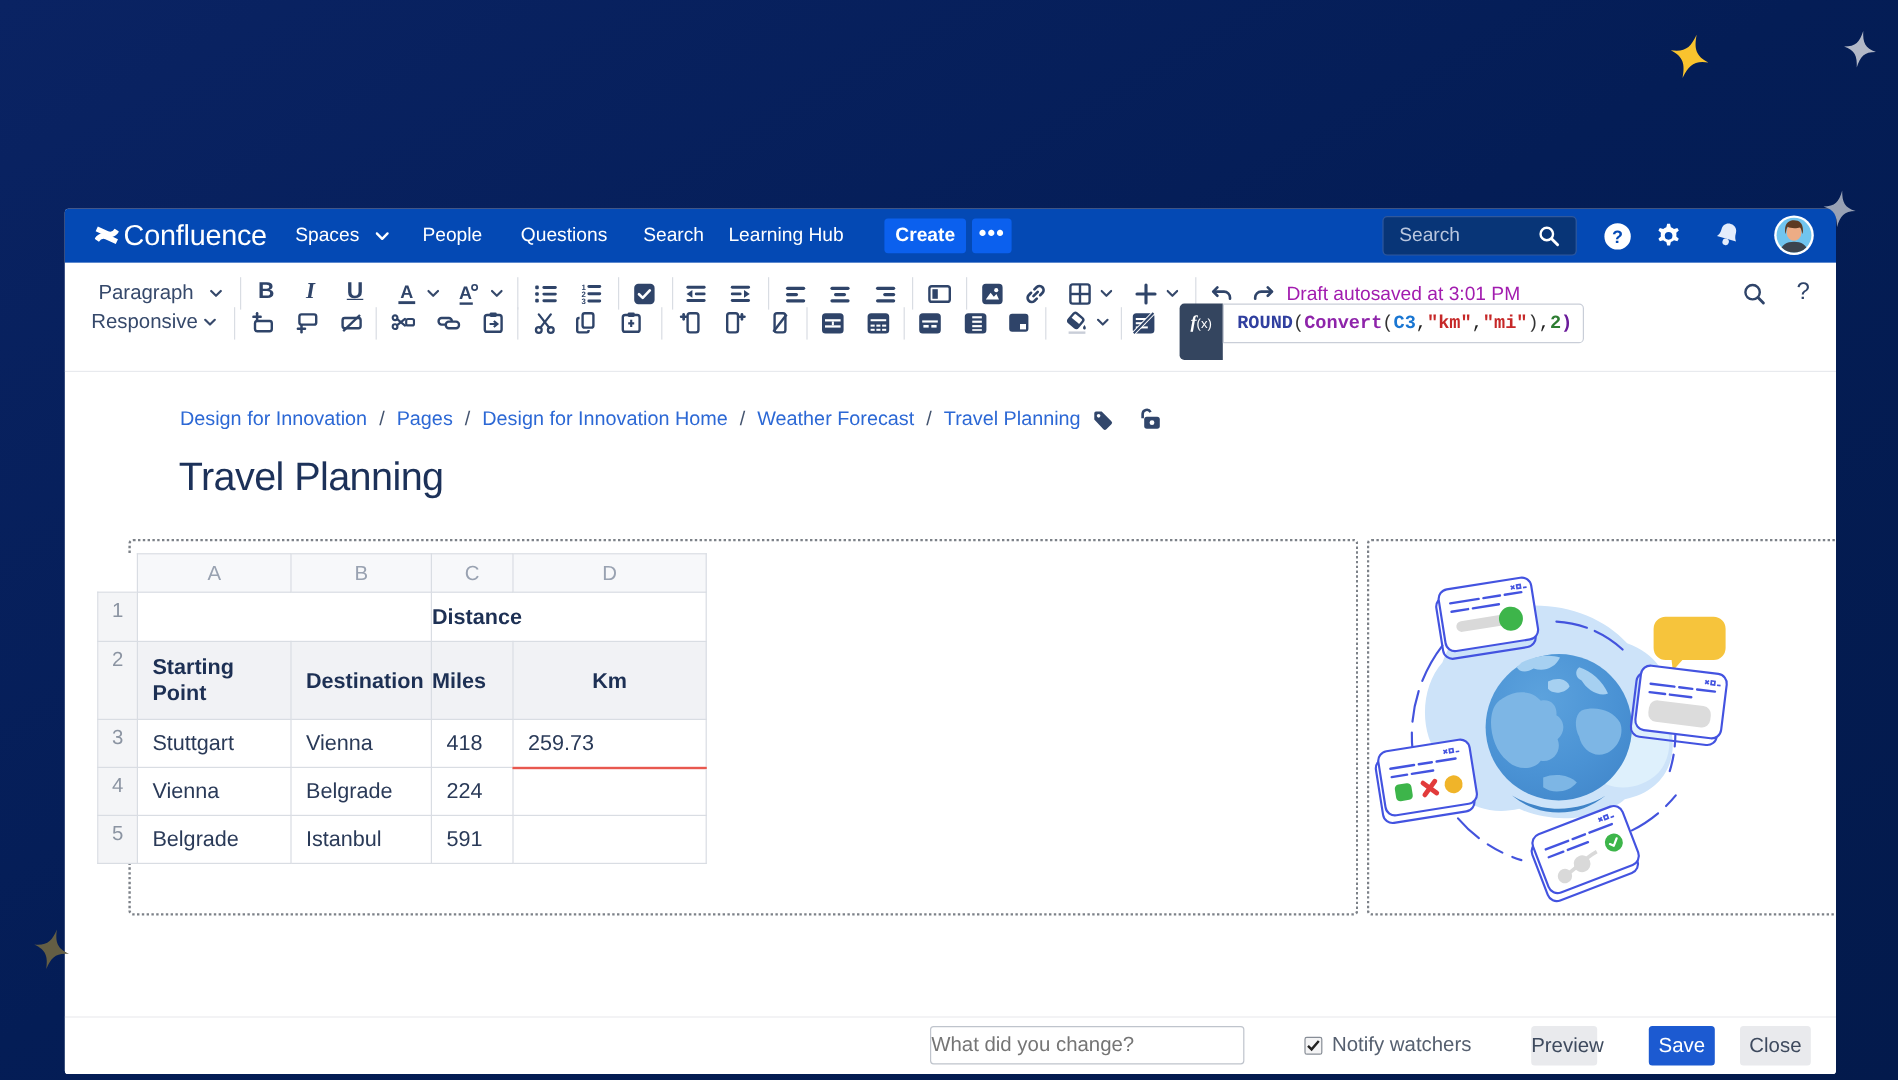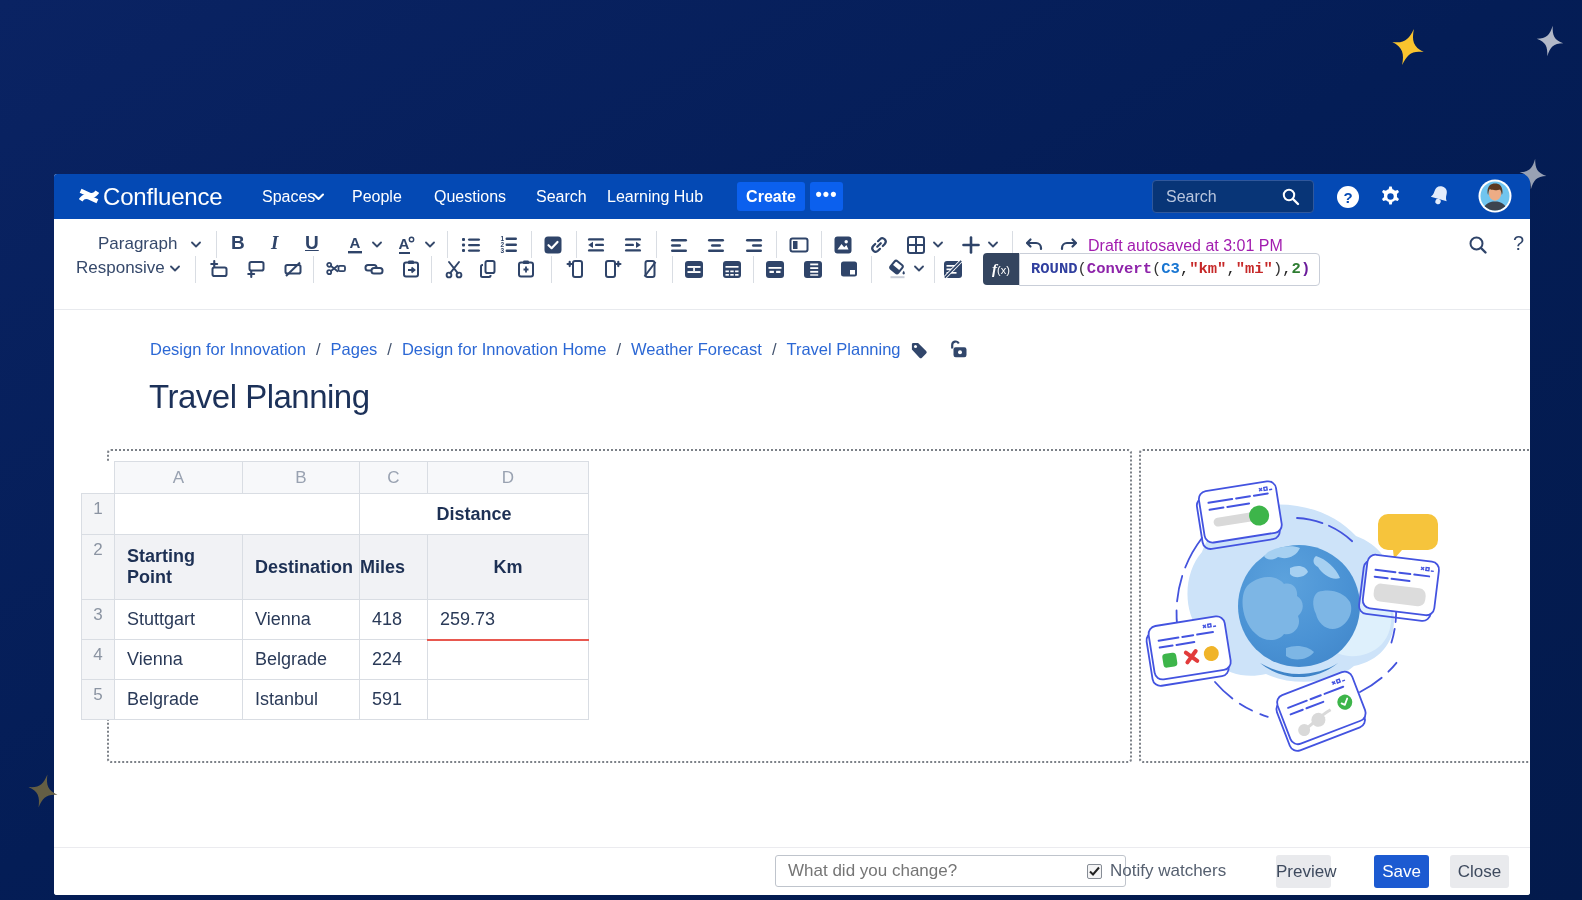--- a/index.html
+++ b/index.html
@@ -21,21 +21,21 @@
   #logo-text { left:49px; font-size:24px; font-weight:bold; letter-spacing:0.1px; }
   #create-btn { position:absolute; left:683px; top:8px; width:68px; height:29px; background:#0b60ee;
     border-radius:3px; color:#fff; font-size:16px; font-weight:bold; text-align:center; line-height:29px; }
   #dots-btn { position:absolute; left:756px; top:8px; width:33px; height:29px; background:#0b60ee;
     border-radius:3px; color:#fff; text-align:center; line-height:25px; font-size:18px; letter-spacing:1px; font-weight:bold;}
   #searchbox { position:absolute; left:1098px; top:6px; width:162px; height:33px; background:#083577;
     border:1px solid #30589c; border-radius:4px; color:#b9c6de; font-size:16px; line-height:31px; padding-left:13px; }
   
   #toolbar { position:absolute; left:0; top:45px; width:100%; height:91px; background:#fff; border-bottom:1px solid #e8eaee; }
   .trow { position:absolute; left:0; width:100%; height:45px; }
-  #trow1 { top:0;margin-left:16px; }
+  #trow1 { top:0; }
   #trow2 { top:28px;text-decoration:underline; }
   .tdiv { position:absolute; top:9px; width:1px; height:27px; background:#d9dde3; }
   #trow1 .ticon { top:16px; }
   #trow1 .tchev { top:22px; }
   #trow1 .tdiv { top:12px; }
   #trow1 .tlabel { top:15px; }
   .ticon { position:absolute; top:12px; width:20px; height:20px; }
   .tlabel { position:absolute; font-size:17px; color:#36496b; top:11px; }
   .tchev { position:absolute; top:18px; width:10px; height:8px; }
   
@@ -48,22 +48,22 @@
   #panel2 { left:1085px; width:1025px; }
   
   #sheet { position:absolute; left:27px; top:287px; border-collapse:collapse; table-layout:fixed; }
   #sheet td { border:1px solid #d9dde3; font-size:18px; color:#2a3a58; padding:0 0 0 12px; vertical-align:middle; }
   #sheet td.colh { background:#f7f8fa; color:#99a2b1; font-size:17px; text-align:center; padding:0; }
   #sheet td.rown { background:#f4f5f7; color:#8b94a2; font-size:17px; text-align:center; padding:0; vertical-align:top; }
   #sheet td.hdr { background:#f1f2f5; font-weight:bold; color:#1d3054; }
   #sheet td.nob { border:none; background:#fff; }
   
   #footer { position:absolute; left:0; top:673px; width:100%; height:48px; background:#fff; border-top:1px solid #ebebef; }
-  #comment { position:absolute; left:721px; top:7px; width:351px; height:32px; border:1px solid #bfc4cc; border-radius:3px;
-    font-size:17px; color:#7d8694; line-height:30px; padding-left:12px; }
+  #comment { position:absolute; left:721px; top:7px; width:262px; height:32px; border:1px solid #bfc4cc; border-radius:3px;
+    font-size:17px; color:#7d8694; line-height:30px; padding-left:0; }
   .fbtn { position:absolute; top:7px; height:33px; border-radius:3px; font-size:17px; color:#3e4a5e; text-align:center; line-height:33px; background:#e9eaed; }
 </style>
 </head>
 <body>
 
   <svg class="abs" style="left:1386px;top:27px" width="44" height="40" viewBox="0 0 44 40">
     <path transform="translate(22,20) rotate(18)" fill="#f9c32e" d="M0,-19 C1.5,-7.2 4.8,-1.9 16.5,0 C4.8,1.9 1.5,7.2 0,19 C-1.5,7.2 -4.8,1.9 -16.5,0 C-4.8,-1.9 -1.5,-7.2 0,-19 Z"></path>
   </svg>
   <svg class="abs" style="left:1531px;top:24px" width="40" height="34" viewBox="0 0 40 34">
     <path transform="translate(19,17) rotate(10)" fill="#b2b8c7" d="M0,-15.5 C1.3,-5.8 4,-1.6 13.5,0 C4,1.6 1.3,5.8 0,15.5 C-1.3,5.8 -4,1.6 -13.5,0 C-4,-1.6 -1.3,-5.8 0,-15.5 Z"></path>
@@ -72,21 +72,21 @@
     <path transform="translate(19,19) rotate(15)" fill="#645e44" d="M0,-17 C1.4,-6.4 4.4,-1.8 15,0 C4.4,1.8 1.4,6.4 0,17 C-1.4,6.4 -4.4,1.8 -15,0 C-4.4,-1.8 -1.4,-6.4 0,-17 Z"></path>
   </svg>
 
   <div id="win">
     <div id="nav">
       <svg class="abs" style="left:25px;top:13px" width="20" height="18" viewBox="0 0 20 18">
         <path d="M1.6,13.2 C3.8,9.8 6.4,8.8 9.7,10.3 L18.4,14.3" stroke="#fff" stroke-width="4.4" fill="none"></path>
         <path d="M18.4,4.8 C16.2,8.2 13.6,9.2 10.3,7.7 L1.6,3.7" stroke="#fff" stroke-width="4.4" fill="none"></path>
       </svg>
       <div class="item" id="logo-text" style="font-size:24px;font-weight:normal;letter-spacing:-0.2px">Confluence</div>
-      <div class="item" style="left:208px">Spaces</div>
+      <div class="item" style="left:192px">Spaces</div>
       <svg class="abs" style="left:259px;top:19px" width="11" height="8" viewBox="0 0 11 8">
         <path d="M1,1.5 L5.5,6 L10,1.5" stroke="#fff" stroke-width="2" fill="none" stroke-linecap="round" stroke-linejoin="round"></path>
       </svg>
       <div class="item" style="left:298px">People</div>
       <div class="item" style="left:380px">Questions</div>
       <div class="item" style="left:482px">Search</div>
       <div class="item" style="left:553px">Learning Hub</div>
       <div id="create-btn">Create</div>
       <div id="dots-btn">•••</div>
       <div id="searchbox">Search</div>
@@ -409,21 +409,21 @@
         <svg class="ticon" style="left:889px" viewBox="0 0 20 20">
           <rect x="1" y="2" width="18" height="17" rx="3" fill="#2f4469"></rect>
           <g fill="#fff">
             <rect x="3.5" y="6" width="10" height="1.7"></rect>
             <rect x="3.5" y="9.5" width="8" height="1.7"></rect>
             <rect x="3.5" y="13" width="10" height="1.7"></rect>
           </g>
           <line x1="18.5" y1="1.5" x2="1.5" y2="19" stroke="#fff" stroke-width="3.4"></line>
           <line x1="18.2" y1="1.8" x2="1.8" y2="18.7" stroke="#2f4469" stroke-width="1.7"></line>
         </svg>
-        <div style="position:absolute;left:929px;top:6px;width:36px;height:32px;background:#34455f;border-radius:4px 0 0 4px;color:#fff;text-align:center;line-height:33px;font-size:15px;font-style:italic;font-family:'Liberation Serif',serif"><b>f</b><span style="font-size:11px;font-style:normal;font-family:'Liberation Sans'">(x)</span></div>
+        <div style="position:absolute;left:929px;top:6px;width:36px;height:47px;background:#34455f;border-radius:4px 0 0 4px;color:#fff;text-align:center;line-height:33px;font-size:15px;font-style:italic;font-family:'Liberation Serif',serif"><b>f</b><span style="font-size:11px;font-style:normal;font-family:'Liberation Sans'">(x)</span></div>
         <div style="position:absolute;left:965px;top:6px;width:301px;height:33px;background:#fff;border:1px solid #c9ced8;border-radius:0 4px 4px 0;line-height:31px;font-family:'Liberation Mono',monospace;font-size:15.5px;padding-left:11px;white-space:nowrap"><span style="color:#303f9f;font-weight:bold">ROUND</span><span style="color:#333">(</span><span style="color:#8e24aa;font-weight:bold">Convert</span><span style="color:#333">(</span><span style="color:#1976d2;font-weight:bold">C3</span><span style="color:#222">,</span><span style="color:#c62828;font-weight:bold">"km"</span><span style="color:#222">,</span><span style="color:#c62828;font-weight:bold">"mi"</span><span style="color:#333">)</span><span style="color:#222">,</span><span style="color:#2e7d32;font-weight:bold">2</span><span style="color:#6a1b9a;font-weight:bold">)</span></div>
       </div>
     </div>
     <div id="crumbs"><a>Design for Innovation</a><s>/</s><a>Pages</a><s>/</s><a>Design for Innovation Home</a><s>/</s><a>Weather Forecast</a><s>/</s><a>Travel Planning</a></div>
     <div id="title">Travel Planning</div>
     <div class="panel" id="panel1"></div>
     <div class="panel" id="panel2"></div>
 
     <table id="sheet">
       <colgroup>
@@ -437,21 +437,21 @@
         <tr style="height:32px">
           <td class="nob"></td>
           <td class="colh">A</td>
           <td class="colh">B</td>
           <td class="colh">C</td>
           <td class="colh">D</td>
         </tr>
       <tr style="height:41px">
           <td class="rown" style="line-height:30px">1</td>
           <td colspan="2"></td>
-          <td colspan="2" style="font-weight:bold;color:#1d3054;text-align:center;padding:0">Distance</td>
+          <td colspan="2" style="font-weight:bold;color:#1d3054;padding:0">Distance</td>
         </tr>
       <tr style="height:65px">
           <td class="rown" style="line-height:30px">2</td>
           <td class="hdr">Starting<br>Point</td>
           <td class="hdr">Destination</td>
           <td class="hdr" style="padding:0">Miles</td>
           <td class="hdr" style="text-align:center;padding:0">Km</td>
         </tr>
       <tr style="height:40px">
           <td class="rown" style="line-height:30px">3</td>

